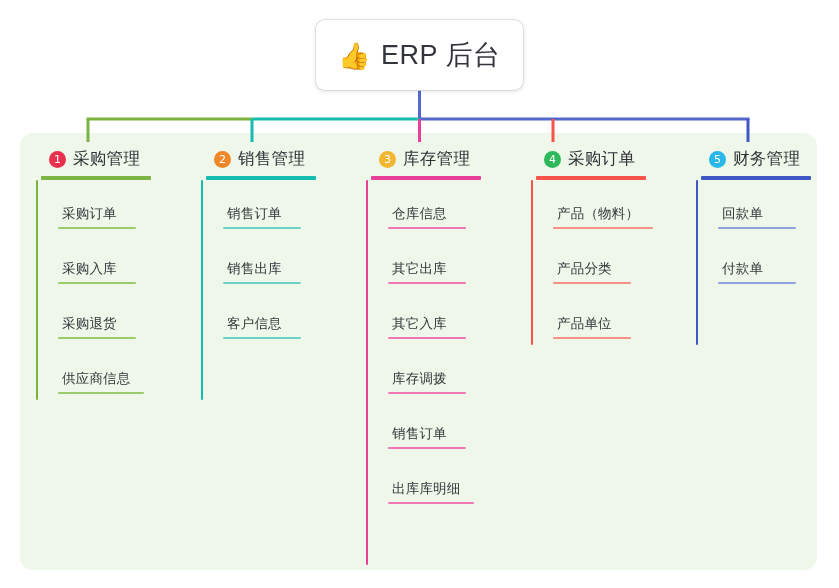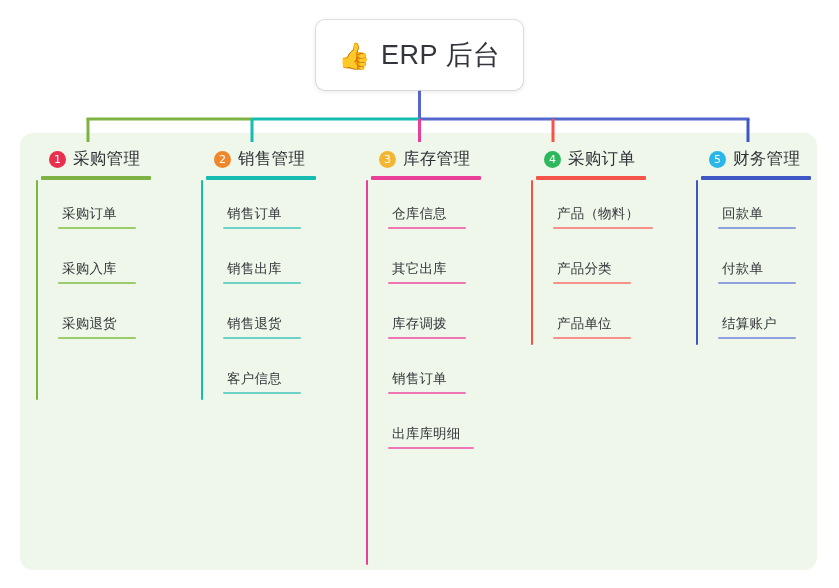--- a/index.html
+++ b/index.html
@@ -199,43 +199,43 @@
             <div class="child-rule" style="background: rgb(156, 203, 107); width: 78px;"></div>
           </div>
           <div class="child-item">
             <span class="child-label">采购入库</span>
             <div class="child-rule" style="background: rgb(156, 203, 107); width: 78px;"></div>
           </div>
           <div class="child-item">
             <span class="child-label">采购退货</span>
             <div class="child-rule" style="background: rgb(156, 203, 107); width: 78px;"></div>
           </div>
+          <div class="child-item">
+            <span class="child-label">供应商信息</span>
+            <div class="child-rule" style="background: rgb(156, 203, 107); width: 86px;"></div>
+          </div>
         </div>
       </div>
       <div class="column" style="left: 201px;">
         <div class="col-header">
           <span class="badge" style="background: rgb(240, 134, 42);">2</span>
           <span class="col-name">销售管理</span>
         </div>
         <div class="col-underline" style="background: rgb(20, 189, 176);"></div>
         <div class="children">
           <div class="child-spine" style="background: rgb(20, 189, 176); height: 220px;"></div>
           <div class="child-item">
             <span class="child-label">销售订单</span>
             <div class="child-rule" style="background: rgb(110, 209, 200); width: 78px;"></div>
           </div>
           <div class="child-item">
             <span class="child-label">销售出库</span>
             <div class="child-rule" style="background: rgb(110, 209, 200); width: 78px;"></div>
           </div>
           <div class="child-item">
-            <span class="child-label">销售退货</span>
-            <div class="child-rule" style="background: rgb(110, 209, 200); width: 78px;"></div>
-          </div>
-          <div class="child-item">
             <span class="child-label">客户信息</span>
             <div class="child-rule" style="background: rgb(110, 209, 200); width: 78px;"></div>
           </div>
         </div>
       </div>
       <div class="column" style="left: 366px;">
         <div class="col-header">
           <span class="badge" style="background: rgb(242, 182, 50);">3</span>
           <span class="col-name">库存管理</span>
         </div>
@@ -244,20 +244,24 @@
           <div class="child-spine" style="background: rgb(234, 63, 153); height: 385px;"></div>
           <div class="child-item">
             <span class="child-label">仓库信息</span>
             <div class="child-rule" style="background: rgb(239, 118, 181); width: 78px;"></div>
           </div>
           <div class="child-item">
             <span class="child-label">其它出库</span>
             <div class="child-rule" style="background: rgb(239, 118, 181); width: 78px;"></div>
           </div>
           <div class="child-item">
+            <span class="child-label">其它入库</span>
+            <div class="child-rule" style="background: rgb(239, 118, 181); width: 78px;"></div>
+          </div>
+          <div class="child-item">
             <span class="child-label">库存调拨</span>
             <div class="child-rule" style="background: rgb(239, 118, 181); width: 78px;"></div>
           </div>
           <div class="child-item">
             <span class="child-label">销售订单</span>
             <div class="child-rule" style="background: rgb(239, 118, 181); width: 78px;"></div>
           </div>
           <div class="child-item">
             <span class="child-label">出库库明细</span>
             <div class="child-rule" style="background: rgb(239, 118, 181); width: 86px;"></div>
@@ -295,21 +299,17 @@
         <div class="children">
           <div class="child-spine" style="background: rgb(63, 87, 196); height: 165px;"></div>
           <div class="child-item">
             <span class="child-label">回款单</span>
             <div class="child-rule" style="background: rgb(143, 162, 223); width: 78px;"></div>
           </div>
           <div class="child-item">
             <span class="child-label">付款单</span>
             <div class="child-rule" style="background: rgb(143, 162, 223); width: 78px;"></div>
           </div>
-          <div class="child-item">
-            <span class="child-label">结算账户</span>
-            <div class="child-rule" style="background: rgb(143, 162, 223); width: 78px;"></div>
-          </div>
         </div>
       </div>
     </div>
 
 </div>
 
 </body></html>

